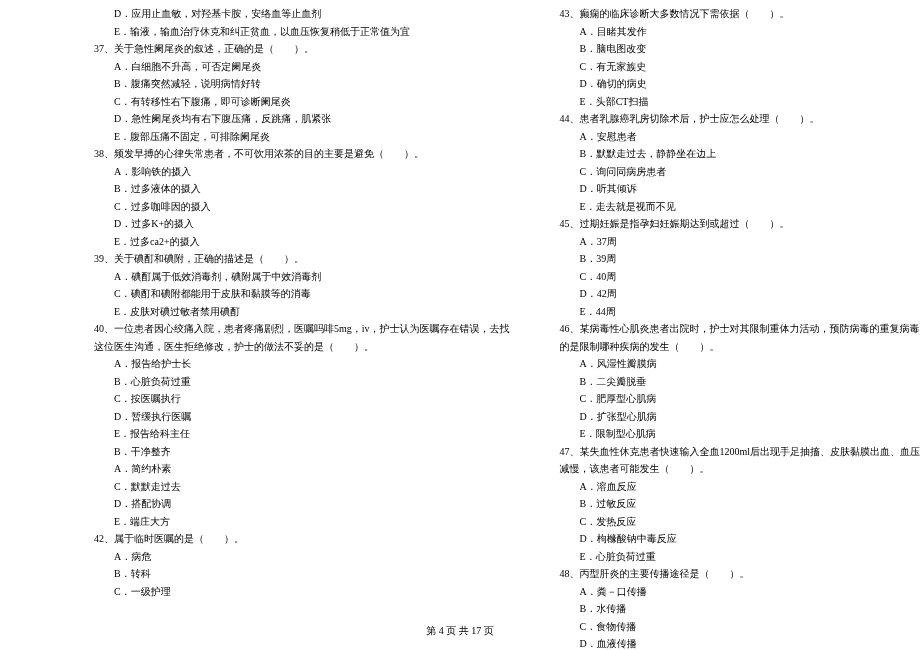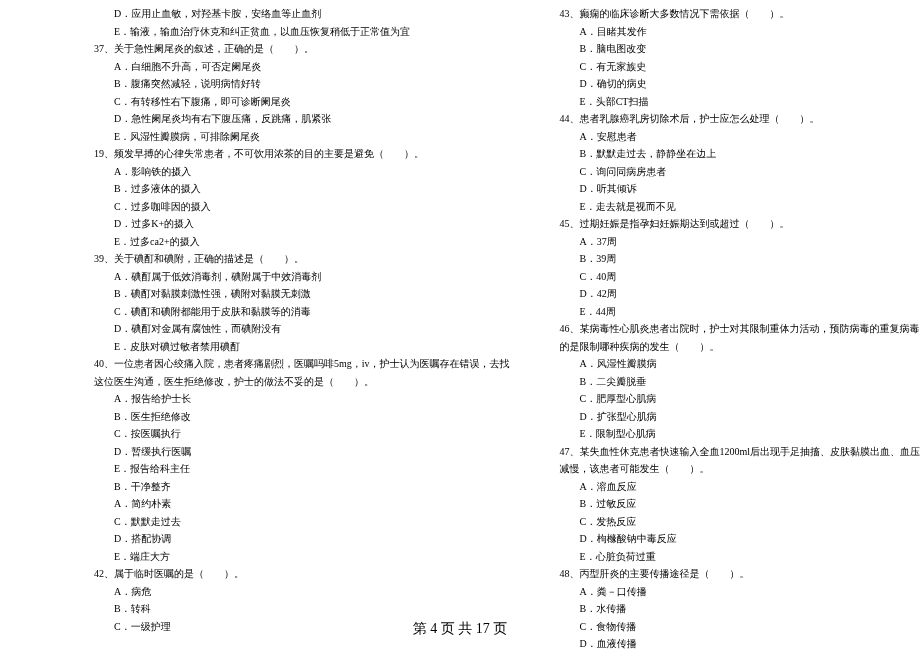--- a/index.html
+++ b/index.html
@@ -43,52 +43,50 @@
       padding-left: 20px;
     }
     .indent-2 {
       padding-left: 0px;
     }
     .footer {
       position: absolute;
       bottom: 12px;
       width: 100%;
       text-align: center;
-      font-size: 14px;
+      font-size: 10px;
     }
   </style>
 </head>
 <body>
 
 <div class="page-container">
   <div class="column column-left" id="left-col">
       <div class="line indent-1">D．应用止血敏，对羟基卡胺，安络血等止血剂</div>
       <div class="line indent-1">E．输液，输血治疗休克和纠正贫血，以血压恢复稍低于正常值为宜</div>
       <div class="line indent-2">37、关于急性阑尾炎的叙述，正确的是（　　）。</div>
       <div class="line indent-1">A．白细胞不升高，可否定阑尾炎</div>
       <div class="line indent-1">B．腹痛突然减轻，说明病情好转</div>
       <div class="line indent-1">C．有转移性右下腹痛，即可诊断阑尾炎</div>
       <div class="line indent-1">D．急性阑尾炎均有右下腹压痛，反跳痛，肌紧张</div>
-      <div class="line indent-1">E．风湿性瓣膜病，可排除阑尾炎</div>
-      <div class="line indent-2">19、频发早搏的心律失常患者，不可饮用浓茶的目的主要是避免（　　）。</div>
+      <div class="line indent-1">E．腹部压痛不固定，可排除阑尾炎</div>
+      <div class="line indent-2">38、频发早搏的心律失常患者，不可饮用浓茶的目的主要是避免（　　）。</div>
       <div class="line indent-1">A．影响铁的摄入</div>
       <div class="line indent-1">B．过多液体的摄入</div>
       <div class="line indent-1">C．过多咖啡因的摄入</div>
       <div class="line indent-1">D．过多K+的摄入</div>
       <div class="line indent-1">E．过多ca2+的摄入</div>
       <div class="line indent-2">39、关于碘酊和碘附，正确的描述是（　　）。</div>
       <div class="line indent-1">A．碘酊属于低效消毒剂，碘附属于中效消毒剂</div>
-      <div class="line indent-1">B．碘酊对黏膜刺激性强，碘附对黏膜无刺激</div>
       <div class="line indent-1">C．碘酊和碘附都能用于皮肤和黏膜等的消毒</div>
-      <div class="line indent-1">D．碘酊对金属有腐蚀性，而碘附没有</div>
       <div class="line indent-1">E．皮肤对碘过敏者禁用碘酊</div>
       <div class="line indent-2">40、一位患者因心绞痛入院，患者疼痛剧烈，医嘱吗啡5mg，iv，护士认为医嘱存在错误，去找</div>
       <div class="line indent-2">这位医生沟通，医生拒绝修改，护士的做法不妥的是（　　）。</div>
       <div class="line indent-1">A．报告给护士长</div>
-      <div class="line indent-1">B．医生拒绝修改</div>
+      <div class="line indent-1">B．心脏负荷过重</div>
       <div class="line indent-1">C．按医嘱执行</div>
       <div class="line indent-1">D．暂缓执行医嘱</div>
       <div class="line indent-1">E．报告给科主任</div>
       <div class="line indent-1">B．干净整齐</div>
       <div class="line indent-1">A．简约朴素</div>
       <div class="line indent-1">C．默默走过去</div>
       <div class="line indent-1">D．搭配协调</div>
       <div class="line indent-1">E．端庄大方</div>
       <div class="line indent-2">42、属于临时医嘱的是（　　）。</div>
       <div class="line indent-1">A．病危</div>

